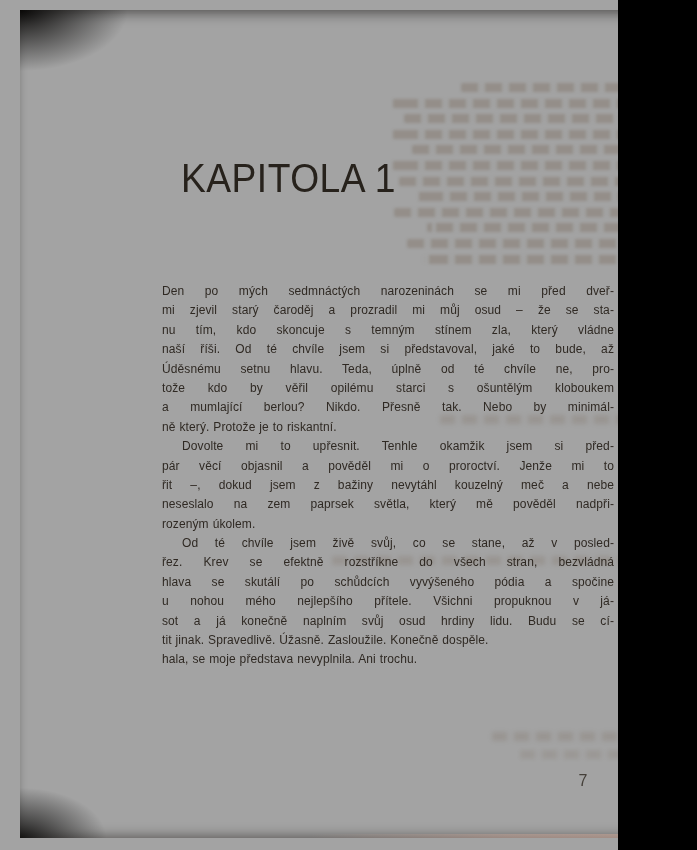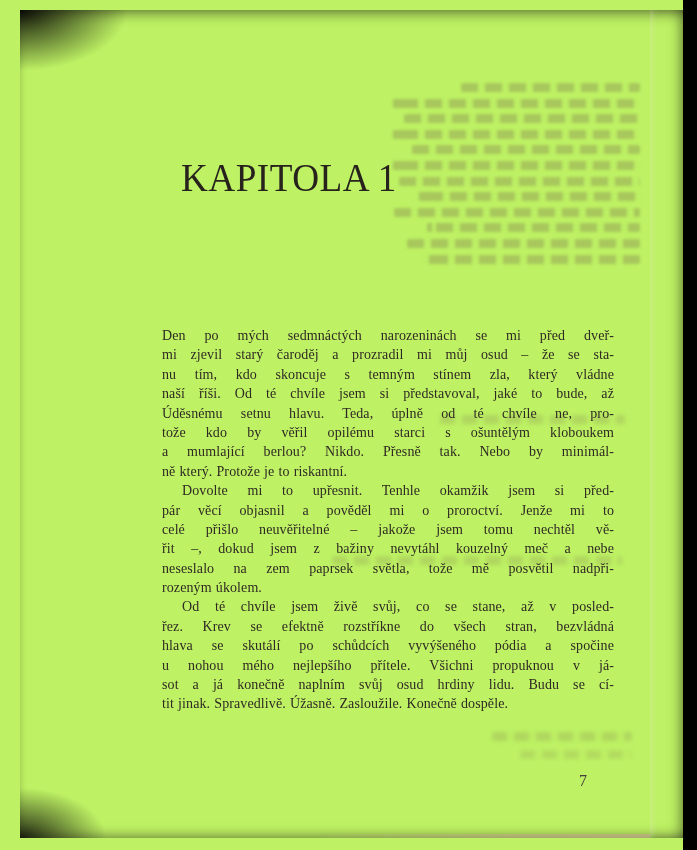--- a/index.html
+++ b/index.html
@@ -1,21 +1,21 @@
 <!DOCTYPE html>
 <html><head>
 <meta charset="utf-8">
 <style>
   html, body { margin: 0; padding: 0; background: #000; }
   #photo {
     position: relative;
-    width: 683px; height: 850px;
-    background: #bef264;
+    width: 618px; height: 850px;
+    background: #a3a3a3;
     overflow: hidden;
-    font-family: Liberation Serif, serif;
+    font-family: Liberation Sans, sans-serif;
   }
   
   #page {
     position: absolute;
     left: 20px; top: 10px;
     width: 668px; height: 828px;
     background:
       radial-gradient(circle 180px at 480px 180px, rgba(214,194,168,0.10), rgba(214,194,168,0) 70%),
       radial-gradient(circle 220px at 300px 610px, rgba(216,202,176,0.09), rgba(216,202,176,0) 70%),
       linear-gradient(90deg,
@@ -102,25 +102,24 @@
     margin: 0;
     font-size: 40px; font-weight: normal;
     letter-spacing: 0.5px;
     color: #27221c;
     line-height: 40px;
     transform: scaleX(0.93); transform-origin: left top;
     white-space: nowrap;
   }
   #body-text {
     position: absolute; left: 142px; top: 272px; width: 452px;
-    font-size: 14px; line-height: 19.4px;
+    font-size: 12px; line-height: 19.4px;
     color: #2f2923;
     letter-spacing: 0.1px;
     word-spacing: 0.5px;
-    margin-top: 44px;
   }
   .para { margin: 0; }
   .line {
     text-align: justify;
     text-align-last: justify;
     -moz-text-align-last: justify;
     white-space: normal;
     overflow: hidden;
     height: 19.4px;
   }
@@ -167,34 +166,34 @@
           <div class="line">nu tím, kdo skoncuje s temným stínem zla, který vládne</div>
           <div class="line">naší říši. Od té chvíle jsem si představoval, jaké to bude, až</div>
           <div class="line">Úděsnému setnu hlavu. Teda, úplně od té chvíle ne, pro-</div>
           <div class="line">tože kdo by věřil opilému starci s ošuntělým kloboukem</div>
           <div class="line">a mumlající berlou? Nikdo. Přesně tak. Nebo by minimál-</div>
           <div class="line last">ně který. Protože je to riskantní.</div>
         </div>
         <div class="para">
           <div class="line indent">Dovolte mi to upřesnit. Tenhle okamžik jsem si před-</div>
           <div class="line">pár věcí objasnil a pověděl mi o proroctví. Jenže mi to</div>
-          <div class="line">celé přišlo neuvěřitelné – jakože jsem tomu nechtěl vě-</div>
           <div class="line">řit –, dokud jsem z bažiny nevytáhl kouzelný meč a nebe</div>
-          <div class="line">neseslalo na zem paprsek světla, tože mě posvětil nadpři-</div>
+          <div class="line">neseslalo na zem paprsek světla, který mě pověděl nadpři-</div>
           <div class="line last">rozeným úkolem.</div>
         </div>
         <div class="para">
           <div class="line indent">Od té chvíle jsem živě svůj, co se stane, až v posled-</div>
           <div class="line">řez. Krev se efektně rozstříkne do všech stran, bezvládná</div>
           <div class="line">hlava se skutálí po schůdcích vyvýšeného pódia a spočine</div>
           <div class="line">u nohou mého nejlepšího přítele. Všichni propuknou v já-</div>
           <div class="line">sot a já konečně naplním svůj osud hrdiny lidu. Budu se cí-</div>
           <div class="line last">tit jinak. Spravedlivě. Úžasně. Zasloužile. Konečně dospěle.</div>
         </div>
         <div class="para">
+          <div class="line last">hala, se moje představa nevyplnila. Ani trochu.</div>
         </div>
       </div>
 
     <div id="pagenum">7</div>
 
     <div class="bottom-edge"></div>
     <div class="corner-tl"></div>
     <div class="corner-bl"></div>
     <div id="fore-edge"></div>
   </div>

